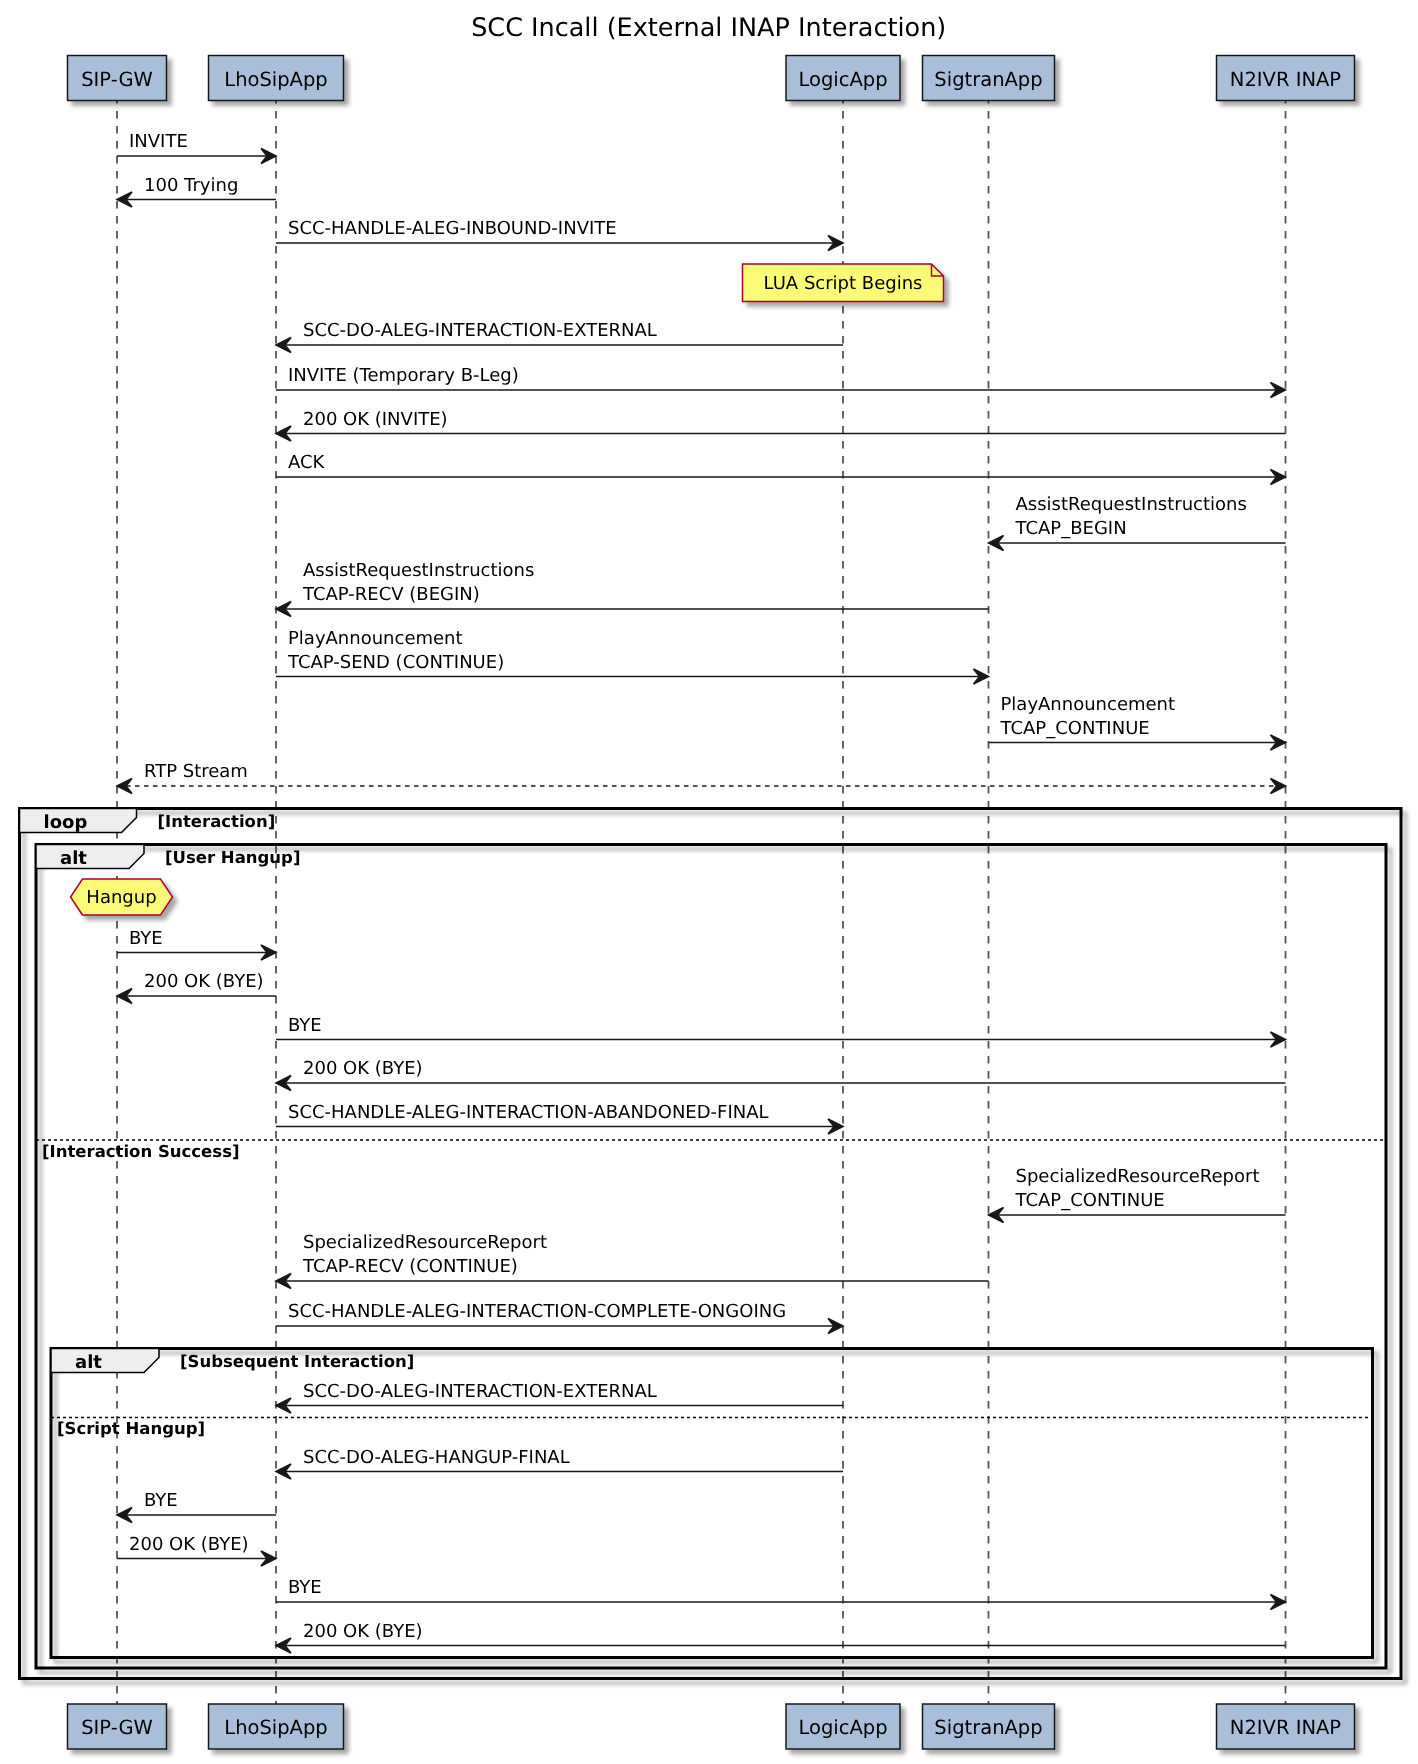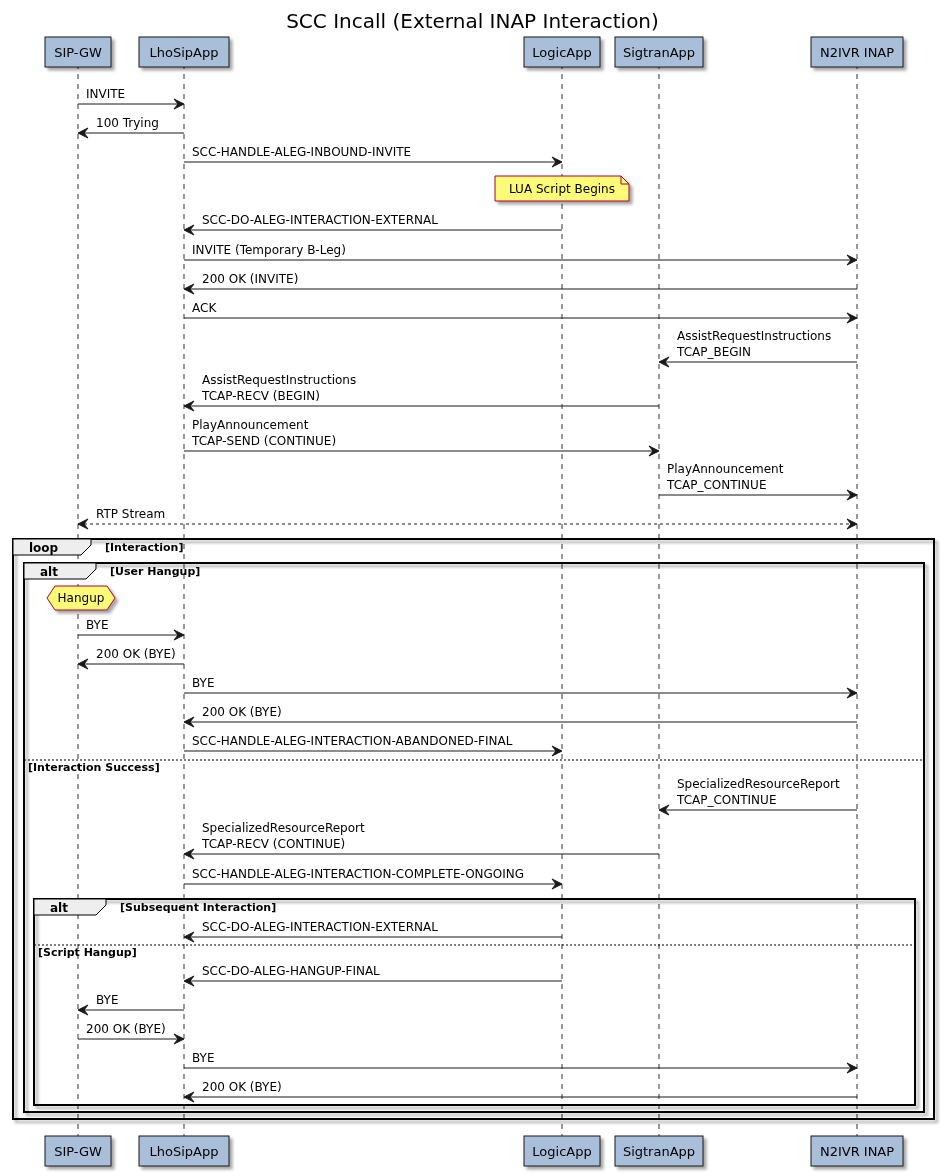--- a/index.html
+++ b/index.html
@@ -1,17 +1,17 @@
 <!DOCTYPE html>
 <html><head>
 <meta charset="utf-8">
 <style>
   html,body{margin:0;padding:0;background:#fff;}
   body{width:945px;height:1176px;position:relative;overflow:hidden;font-family:"DejaVu Sans",sans-serif;}
-  #title{position:absolute;left:0;top:9px;width:945px;text-align:center;font-size:20px;color:#000;}
+  #title{position:absolute;left:0;top:9px;width:945px;text-align:center;font-size:17px;color:#000;}
   svg{position:absolute;left:0;top:0;}
   .msg{font-size:12px;fill:#000;font-family:"DejaVu Sans",sans-serif;}
   .part{font-size:13px;fill:#000;font-family:"DejaVu Sans",sans-serif;}
   .grp{font-size:12px;font-weight:bold;font-family:"DejaVu Sans",sans-serif;}
   .cond{font-size:11px;font-weight:bold;font-family:"DejaVu Sans",sans-serif;}
 </style>
 </head>
 <body>
 
 <div id="title">SCC Incall (External INAP Interaction)</div>

